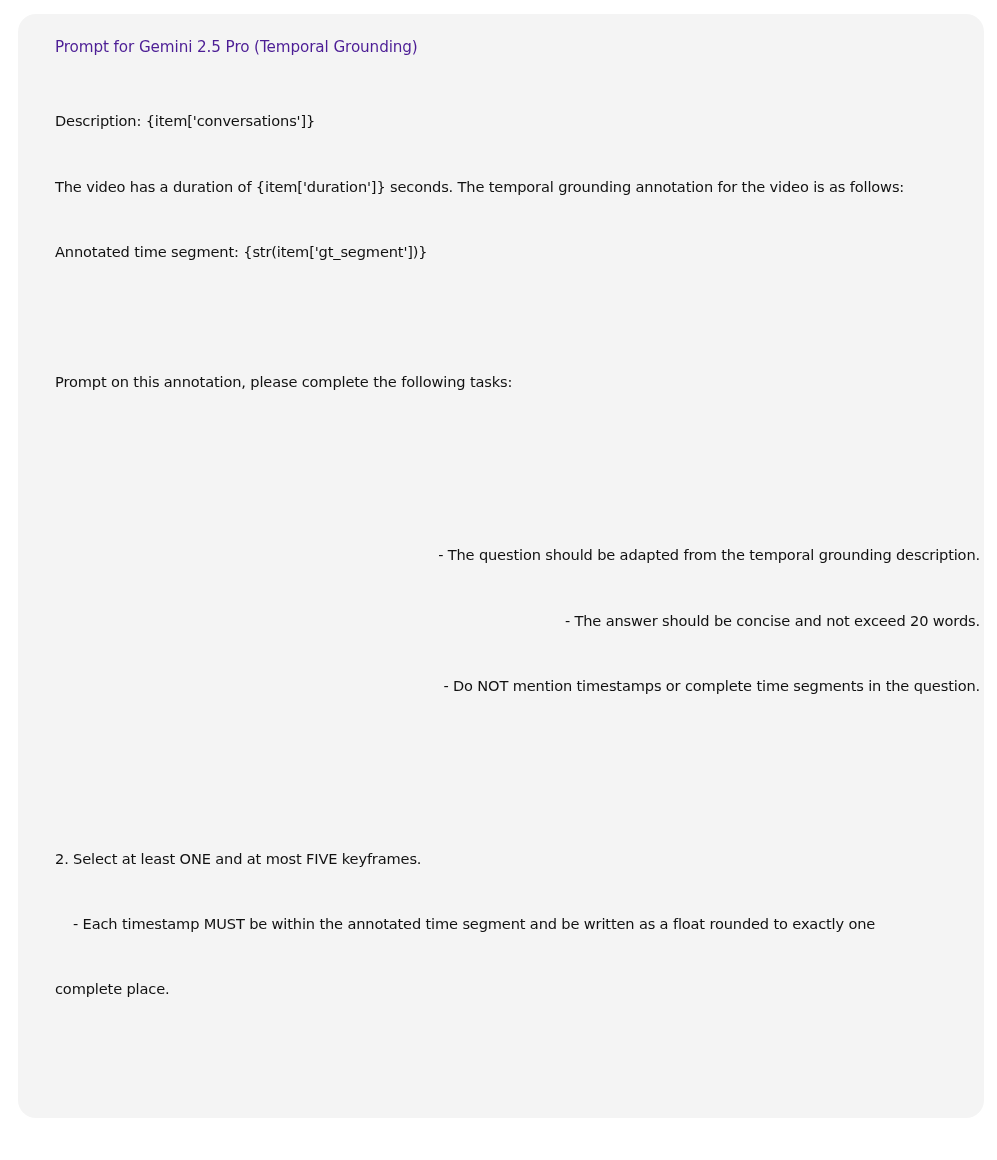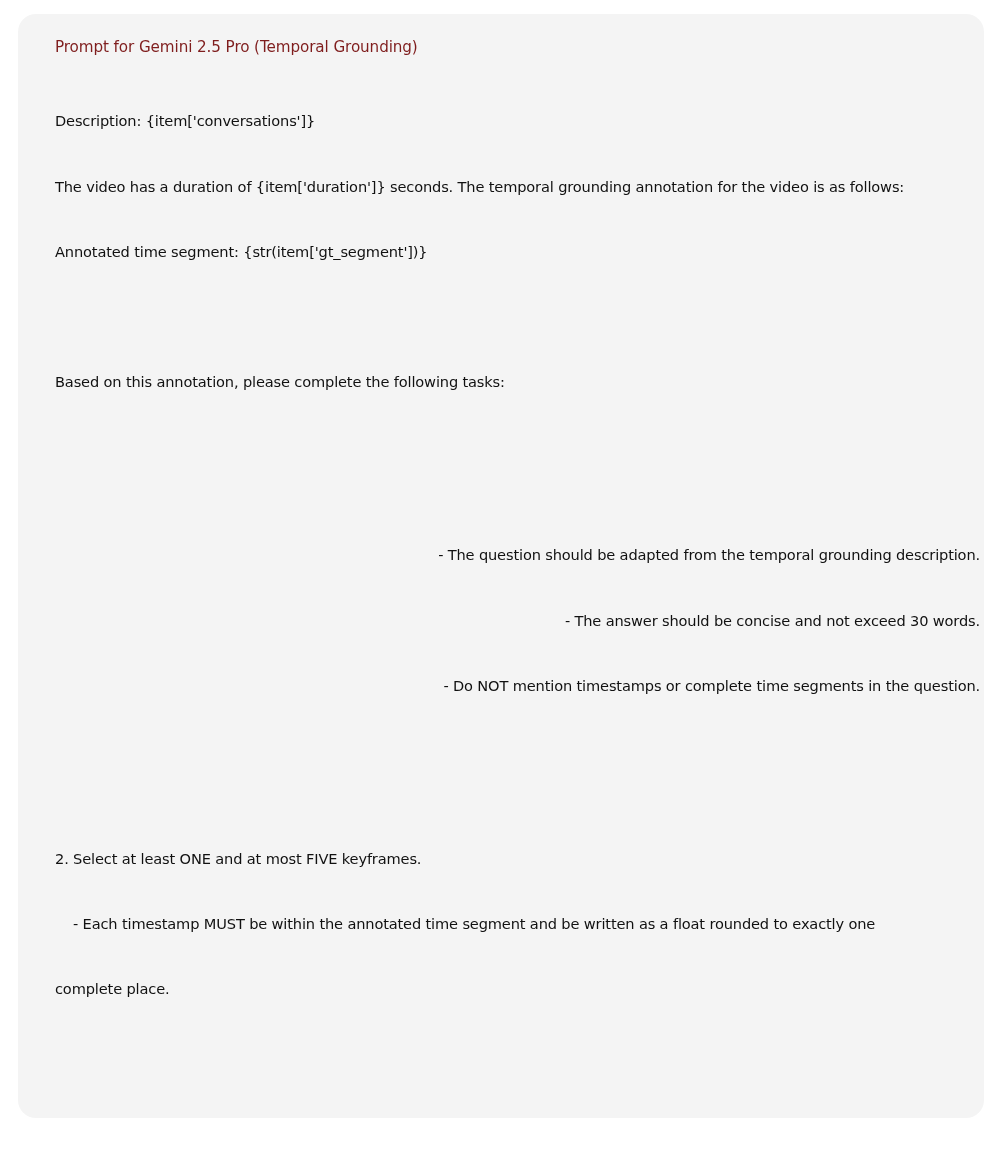--- a/index.html
+++ b/index.html
@@ -19,21 +19,21 @@
     left: 18px;
     top: 14px;
     width: 966px;
     height: 1104px;
     background: #f4f4f4;
     border-radius: 18px;
     box-sizing: border-box;
     padding: 22px 0 0 37px;
   }
   .title {
-    color: #7f1d1d;
+    color: #4c1d95;
     font-size: 15.2px;
     line-height: 22px;
     margin: 0 0 9px 0;
     letter-spacing: -0.1px;
   }
   .body {
     font-size: 14.6px;
     line-height: 21.7px;
     letter-spacing: -0.15px;
     white-space: pre-wrap;
@@ -48,26 +48,26 @@
 <body>
 
 <div class="card">
   <div class="title">Prompt for Gemini 2.5 Pro (Temporal Grounding)</div>
 
   <div class="body">
     <span class="line">Description: {item['conversations']}</span>
     <span class="line justify">The video has a duration of {item['duration']} seconds. The temporal grounding annotation for the video is as follows:</span>
     <span class="line">Annotated time segment: {str(item['gt_segment'])}</span>
     <span class="line"></span>
-    <span class="line">Based on this annotation, please complete the following tasks:</span>
+    <span class="line">Prompt on this annotation, please complete the following tasks:</span>
     <span class="line"></span>
 
     
     <span class="line indent1">- The question should be adapted from the temporal grounding description.</span>
-    <span class="line indent1">- The answer should be concise and not exceed 30 words.</span>
+    <span class="line indent1">- The answer should be concise and not exceed 20 words.</span>
     <span class="line indent1">- Do NOT mention timestamps or complete time segments in the question.</span>
     <span class="line"></span>
 
     
     <span class="line">2. Select at least ONE and at most FIVE keyframes.</span>
     <span class="line indent1 justify">- Each timestamp MUST be within the annotated time segment and be written as a float rounded to exactly one</span>
     <span class="line">complete place.</span>
     
 
     

